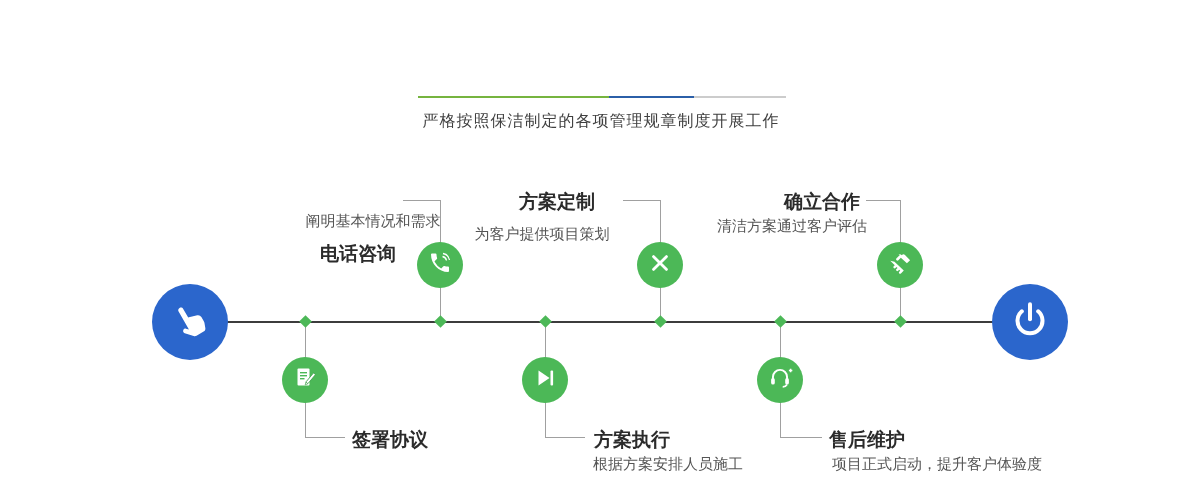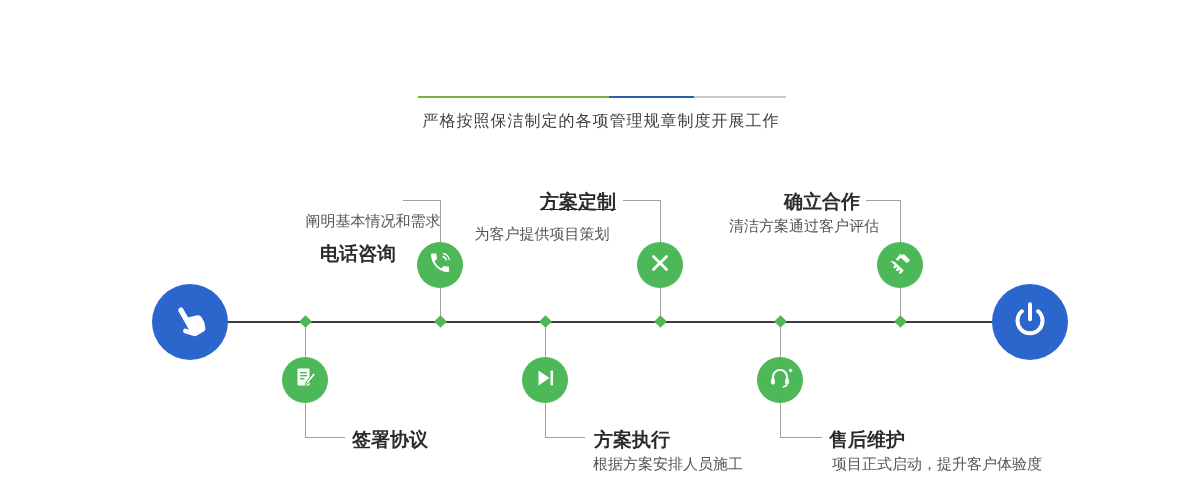--- a/index.html
+++ b/index.html
@@ -54,22 +54,22 @@
   .end-left  { left:152px; top:284px; }
   .end-right { left:992px; top:284px; }
   .end-left svg { transform:rotate(-30deg); }
 
   .step-label { position:absolute; transform:translateX(-50%); font-size:19px; font-weight:bold;
                 color:#2b2b2b; white-space:nowrap; }
   .step-desc  { position:absolute; transform:translateX(-50%); font-size:15px; color:#555555;
                 white-space:nowrap; }
 
   .lbl-t1 { left:358px; top:197px;margin-top:44px; }  .dsc-t1 { left:346px; top:212px;margin-left:27px; }
-  .lbl-t2 { left:578px; top:189px;text-decoration:underline; }  .dsc-t2 { left:542px; top:217px;margin-top:8px; }
-  .lbl-t3 { left:822px; top:189px; }  .dsc-t3 { left:792px; top:217px;margin-left:12px; }
+  .lbl-t2 { left:557px; top:189px; }  .dsc-t2 { left:542px; top:217px;margin-top:8px; }
+  .lbl-t3 { left:822px; top:189px; }  .dsc-t3 { left:792px; top:217px; }
   .lbl-b1 { left:390px; top:427px; }  .dsc-b1 { left:436px; top:455px; }
   .lbl-b2 { left:632px; top:427px; }  .dsc-b2 { left:668px; top:455px; }
   .lbl-b3 { left:867px; top:427px; }  .dsc-b3 { left:937px; top:455px; }
 </style>
 </head>
 <body>
 
 <div class="canvas">
 
 

